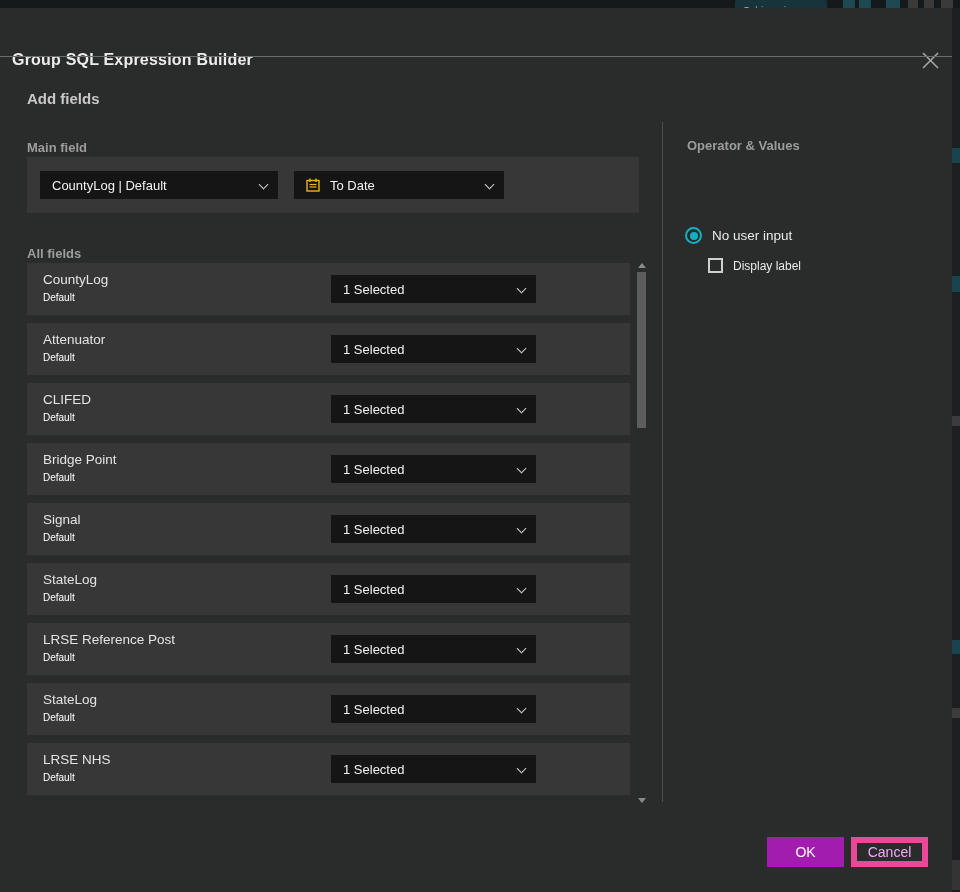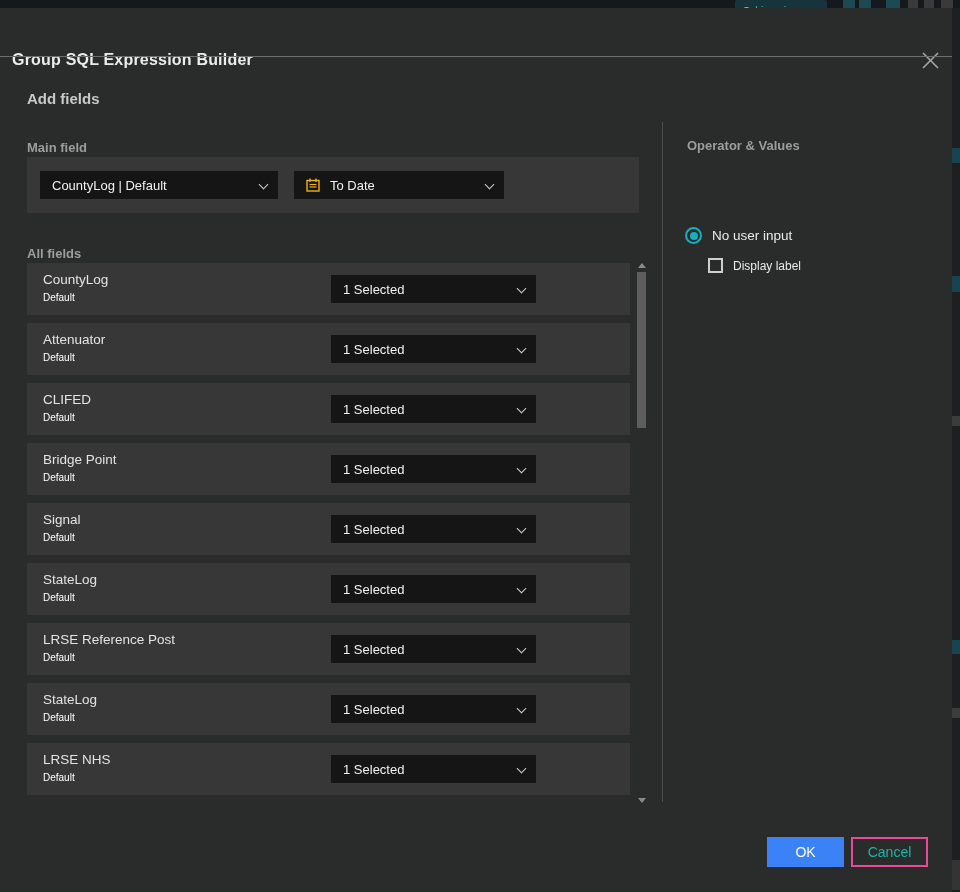--- a/index.html
+++ b/index.html
@@ -79,23 +79,23 @@
   .radio-inner { width:8px; height:8px; border-radius:50%; background:#12b0c0; }
   .radio-label { font-size:13.5px; color:#eaeaea; }
   .check-line { position:absolute; left:708px; top:250px; display:flex;
     align-items:center; gap:10px; cursor:pointer; }
   .checkbox { width:15px; height:15px; border:2px solid #cfcfcf; background:transparent; }
   .check-label { font-size:12px; color:#eaeaea; }
 
   
   .btn { position:absolute; top:829px; height:30px; font-size:14px;
     display:flex; align-items:center; justify-content:center; cursor:pointer; }
-  .btn-ok { left:767px; width:77px; background:#3b82f6; color:#fefefe; border:none; }
-  .btn-cancel { left:851px; width:77px; background:transparent; color:#14b8a6;
-    border:2px solid #ec4899; }
+  .btn-ok { left:767px; width:77px; background:#a21caf; color:#fefefe; border:none; }
+  .btn-cancel { left:851px; width:77px; background:transparent; color:#f0abfc;
+    border:6px solid #ec4899; }
 </style>
 </head>
 <body>
 
 <div class="stage">
 
   <div class="bg-strip">
     <div class="live-pill">
       <span class="live-dot"></span>
       <span>Live view</span>

